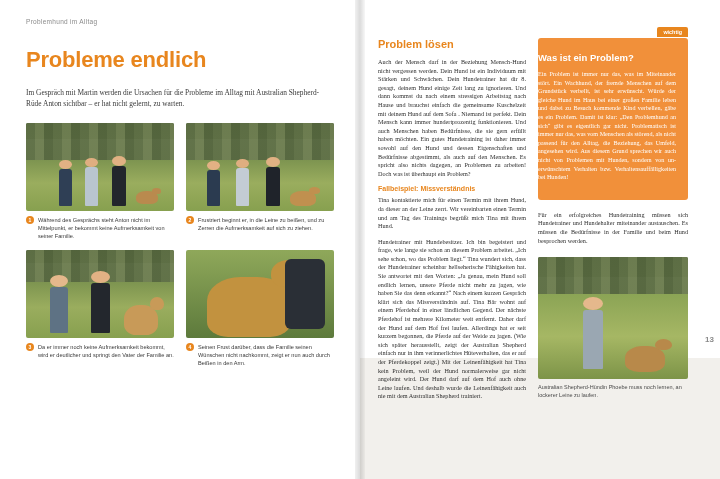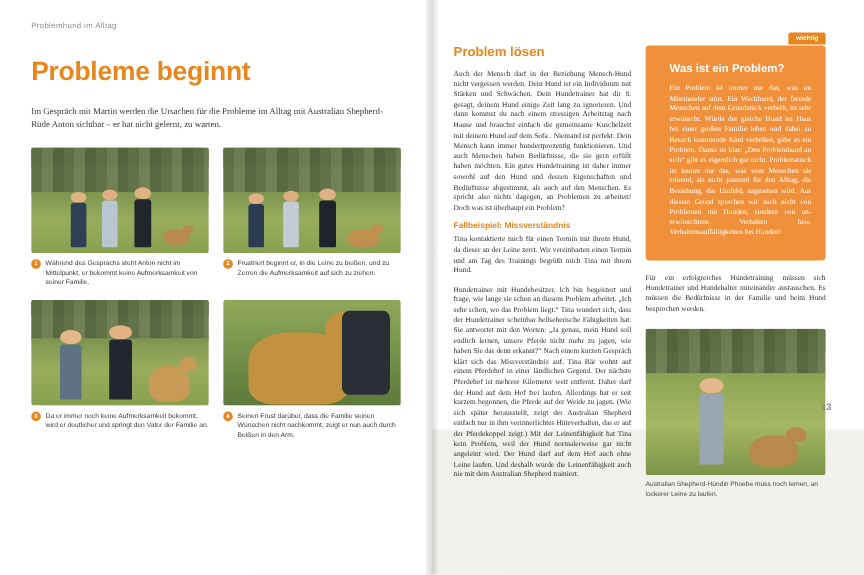--- a/index.html
+++ b/index.html
@@ -130,21 +130,21 @@
     font-size: 7px;
     color: #e8861e;
     margin: 6px 0 4px 0;
   }
 
   
   .box {
     background: #f1903a;
     color: #ffffff;
     border-radius: 3px;
-    padding: 14px 12px 12px 20px;
+    padding: 14px 12px 12px 0;
     position: relative;
     width: 150px;
   }
   .box-flag {
     position: absolute;
     right: 0; top: -11px;
     background: #e8861e;
     color: #fff;
     font-family: "Liberation Sans", sans-serif;
     font-size: 5.4px;
@@ -185,21 +185,21 @@
     font-family: "Liberation Sans", sans-serif;
     font-size: 5.5px;
     line-height: 7.6px;
     color: #4a4a4a;
     margin-top: 5px;
     width: 150px;
   }
 
   .folio {
     position: absolute;
-    right: 27px; bottom: 14px;
+    right: 6px; bottom: 14px;
     font-family: "Liberation Sans", sans-serif;
     font-size: 8px;
     font-weight: bold;
     color: #8a8a8a;
   }
 
   
   .scene { position: absolute; inset: 0; }
   .sky { position:absolute; left:0; right:0; top:0; height:42%;
          background: linear-gradient(to bottom,#cfd8c4,#b9c7a4); }
@@ -221,21 +221,21 @@
 </style>
 </head>
 <body>
 
 <div class="page">
 
   <div class="left-page">
 
     <div class="running-head">Problemhund im Alltag</div>
 
-    <h1 class="chapter-title">Probleme beginnt</h1>
+    <h1 class="chapter-title">Probleme endlich</h1>
 
     <p class="intro">Im Gespräch mit Martin werden die Ursachen für die Probleme im Alltag mit Australian Shepherd-Rüde Anton sichtbar – er hat nicht gelernt, zu warten.</p>
 
     <div class="photo-grid">
 
       <div class="photo-cell">
         <div class="photo">
           <div class="scene">
             <div class="sky"></div>
             <div class="treetop"></div>

